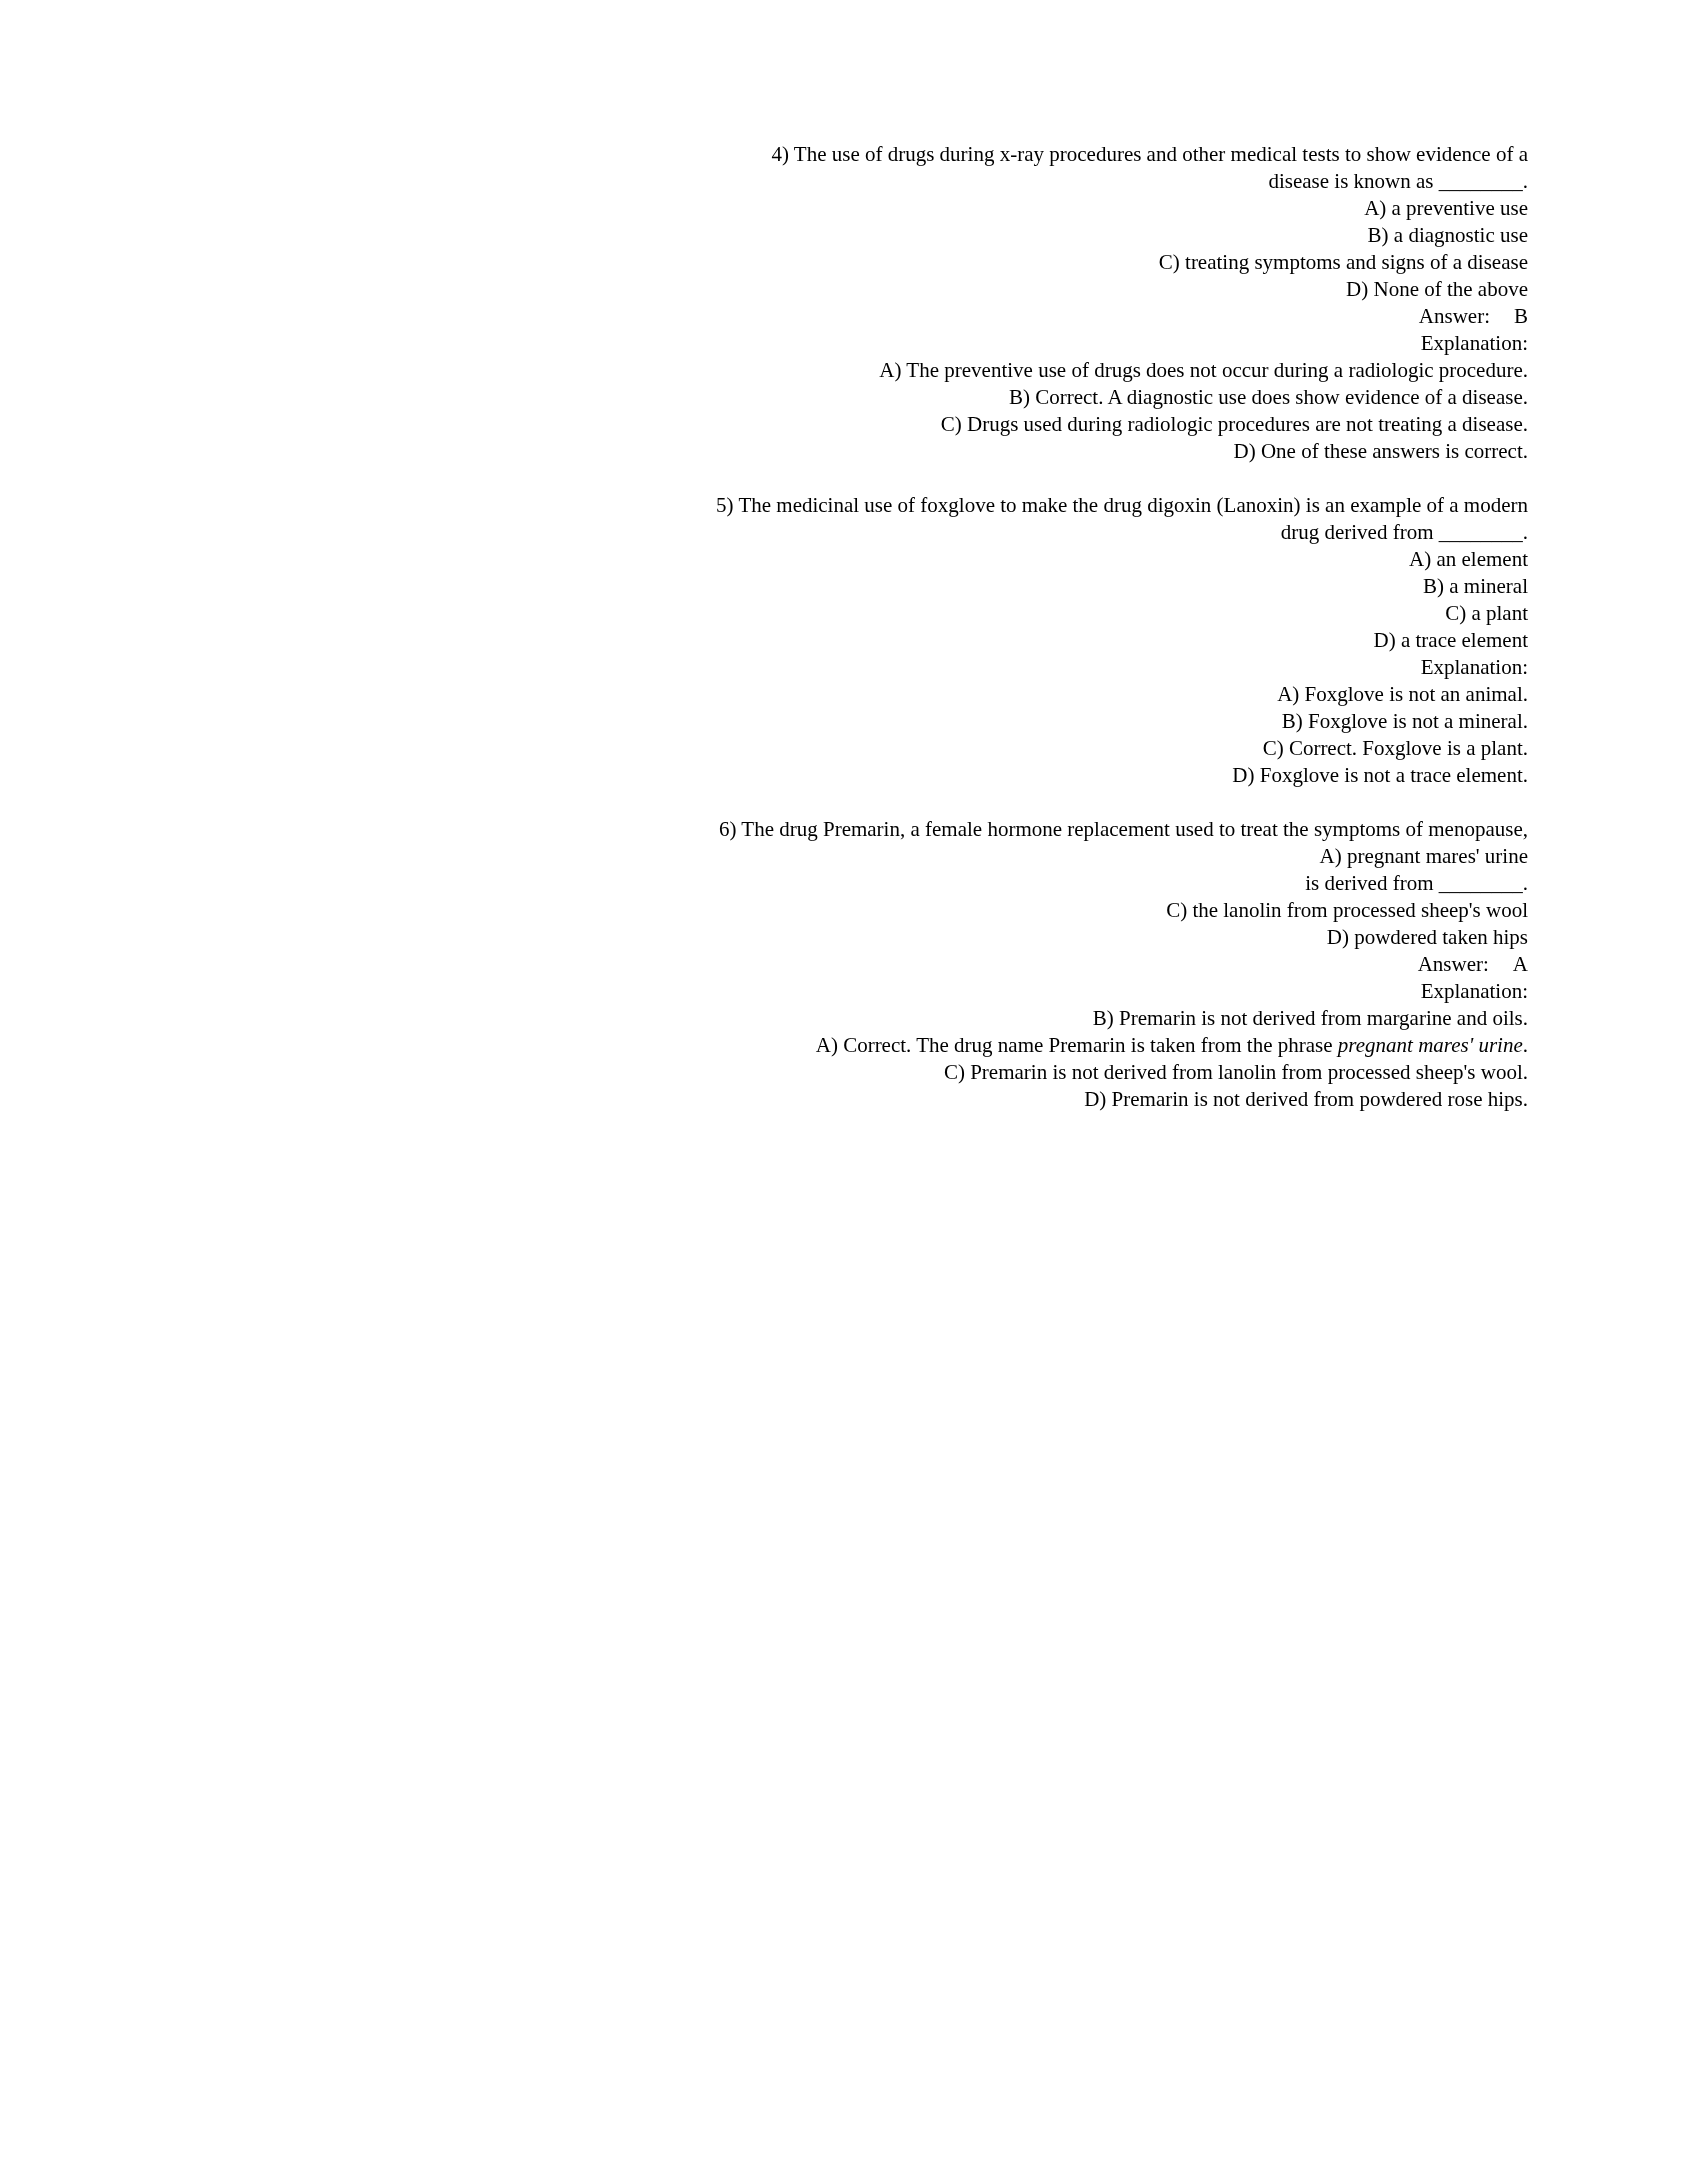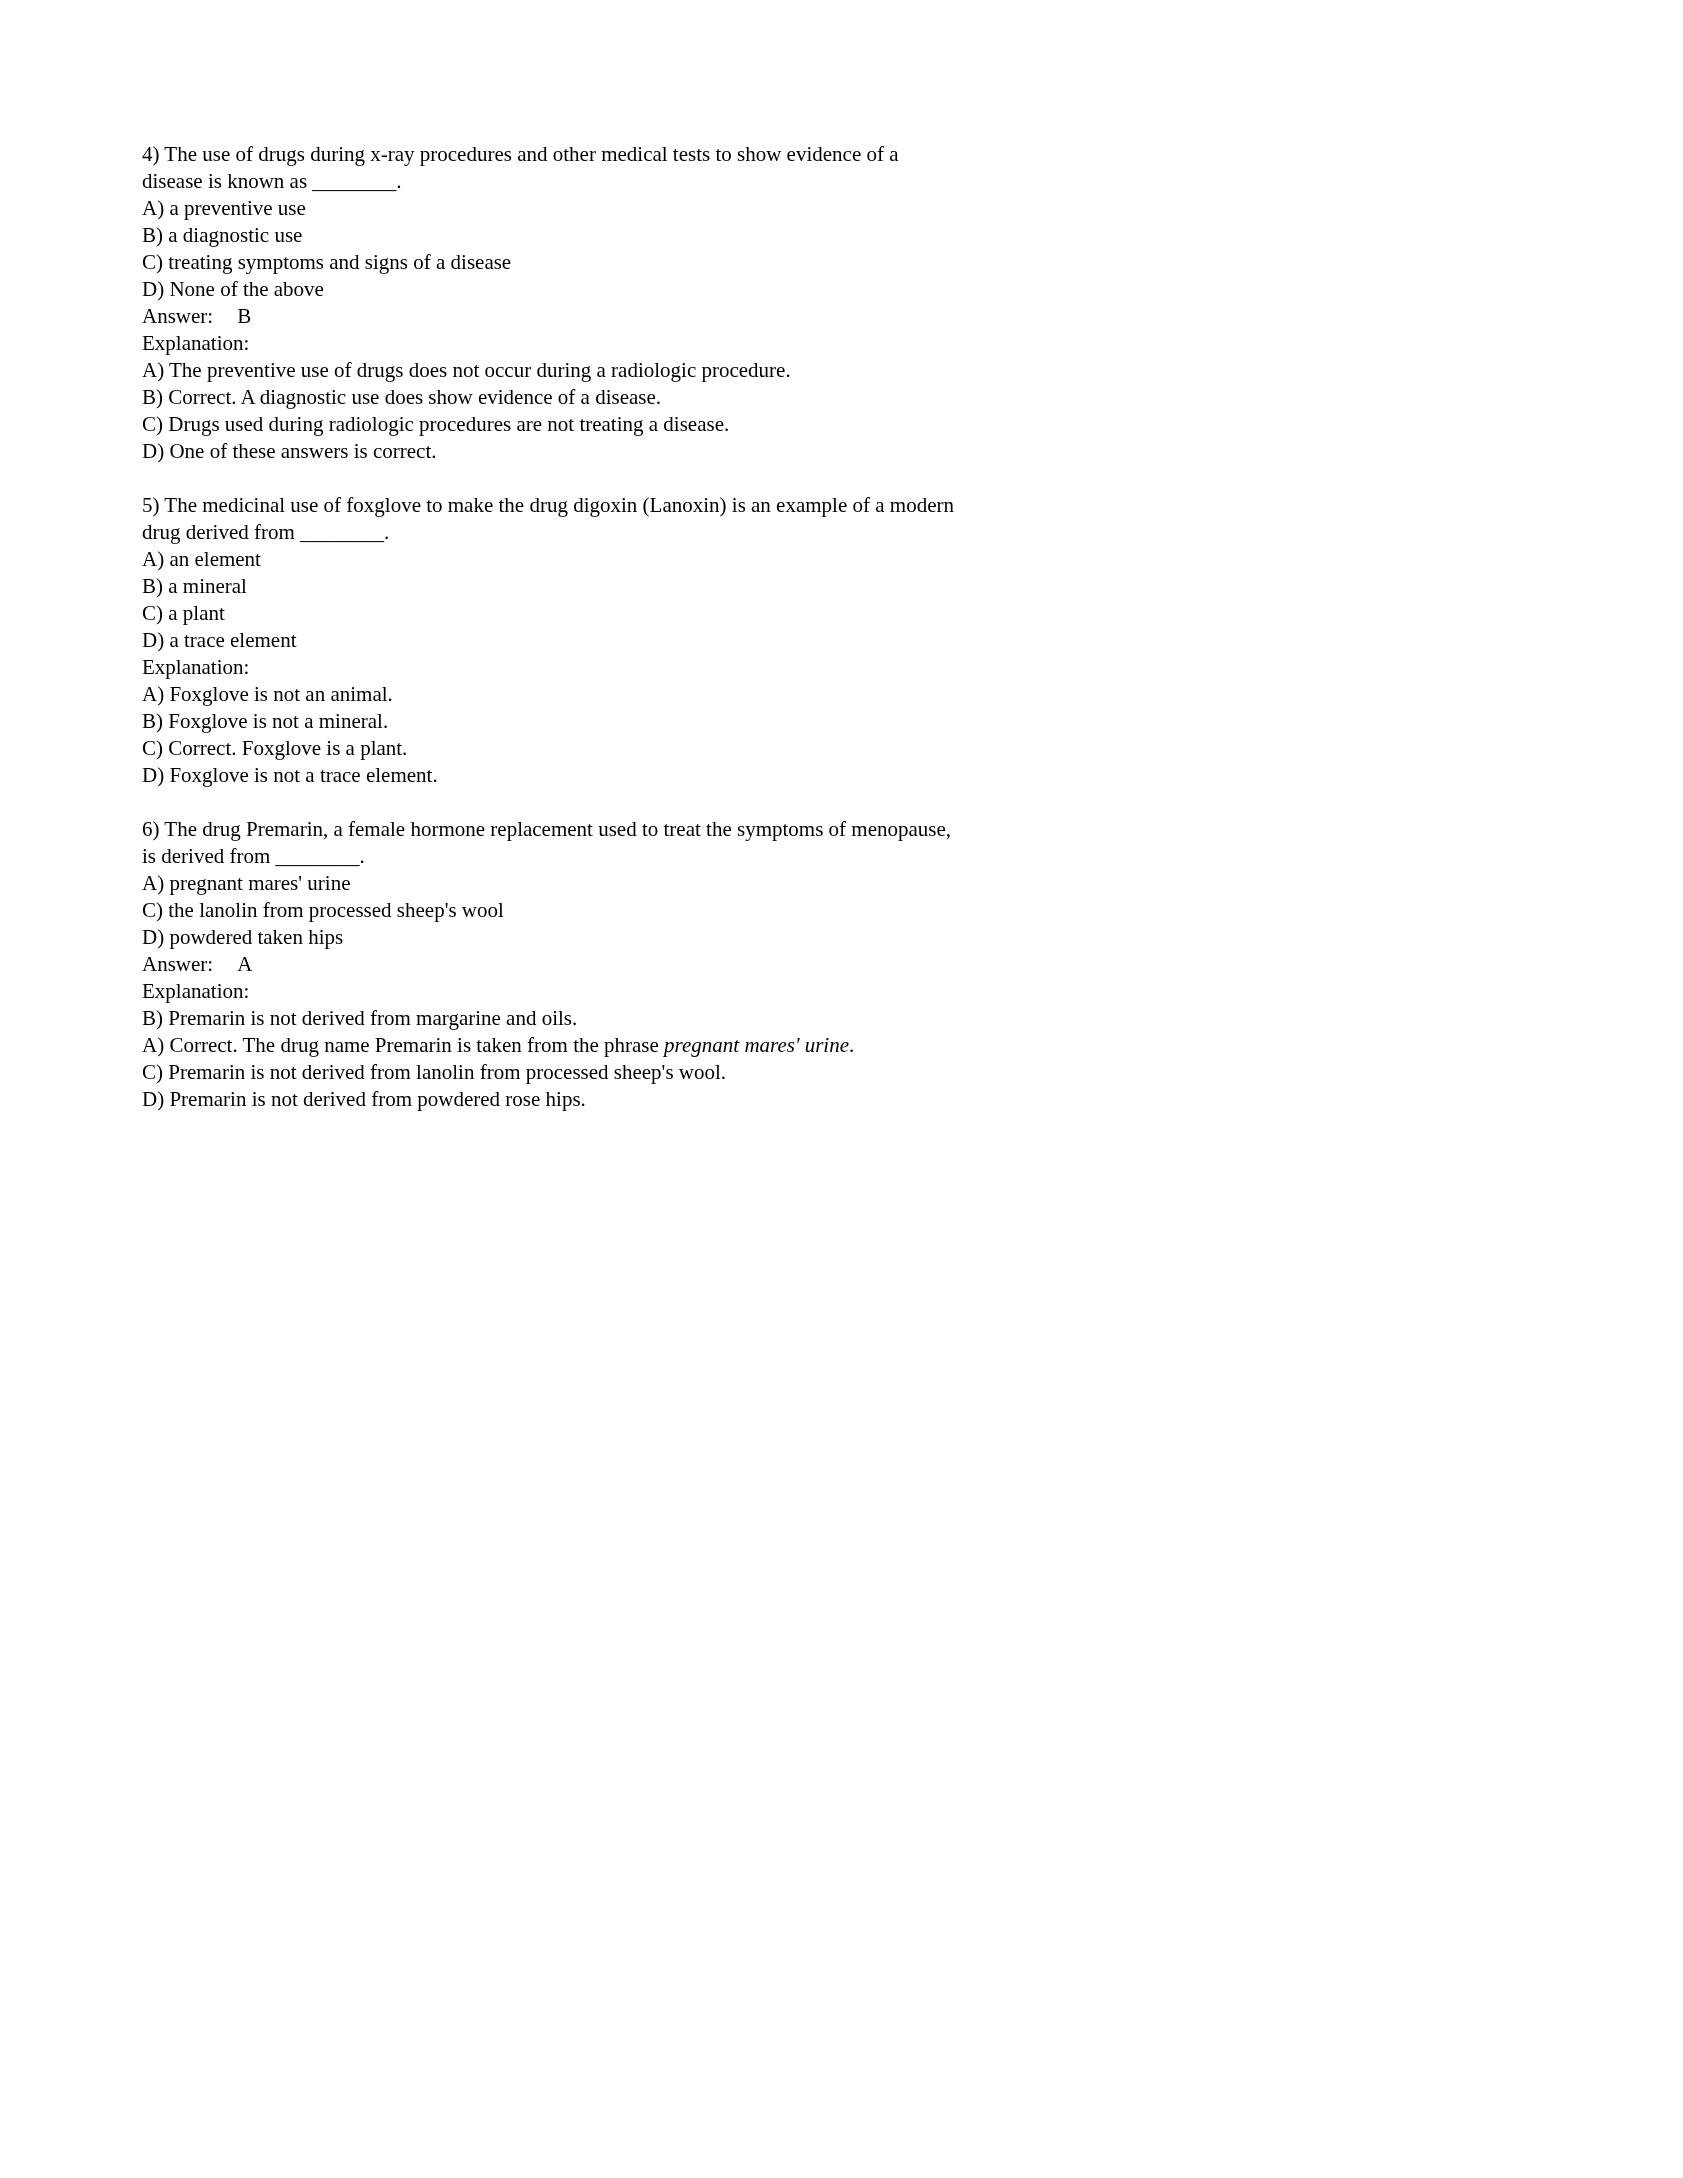--- a/index.html
+++ b/index.html
@@ -19,20 +19,21 @@
     left: 142px;
     top: 141px;
     width: 1386px;
   }
   .line {
     font-family: "Liberation Serif", serif;
     font-size: 21px;
     line-height: 27px;
     color: #000000;
     white-space: pre;
+    text-align: right;
   }
   .question {
     margin-bottom: 27px;
   }
   .answer-value {
     padding-left: 24px;
   }
   em {
     font-style: italic;
   }
@@ -67,22 +68,22 @@
       <div class="line">D) a trace element</div>
       <div class="line">Explanation:</div>
       <div class="line">A) Foxglove is not an animal.</div>
       <div class="line">B) Foxglove is not a mineral.</div>
       <div class="line">C) Correct. Foxglove is a plant.</div>
       <div class="line">D) Foxglove is not a trace element.</div>
     </section>
 
     <section class="question">
       <div class="line">6) The drug Premarin, a female hormone replacement used to treat the symptoms of menopause,</div>
+      <div class="line">A) pregnant mares' urine</div>
       <div class="line">is derived from ________.</div>
-      <div class="line">A) pregnant mares' urine</div>
       <div class="line">C) the lanolin from processed sheep's wool</div>
       <div class="line">D) powdered taken hips</div>
       <div class="line"><span>Answer:</span><span class="answer-value">A</span></div>
       <div class="line">Explanation:</div>
       <div class="line">B) Premarin is not derived from margarine and oils.</div>
       <div class="line"><span>A) Correct. The drug name Premarin is taken from the phrase </span><em>pregnant mares' urine</em><span>.</span></div>
       <div class="line">C) Premarin is not derived from lanolin from processed sheep's wool.</div>
       <div class="line">D) Premarin is not derived from powdered rose hips.</div>
     </section>
 

